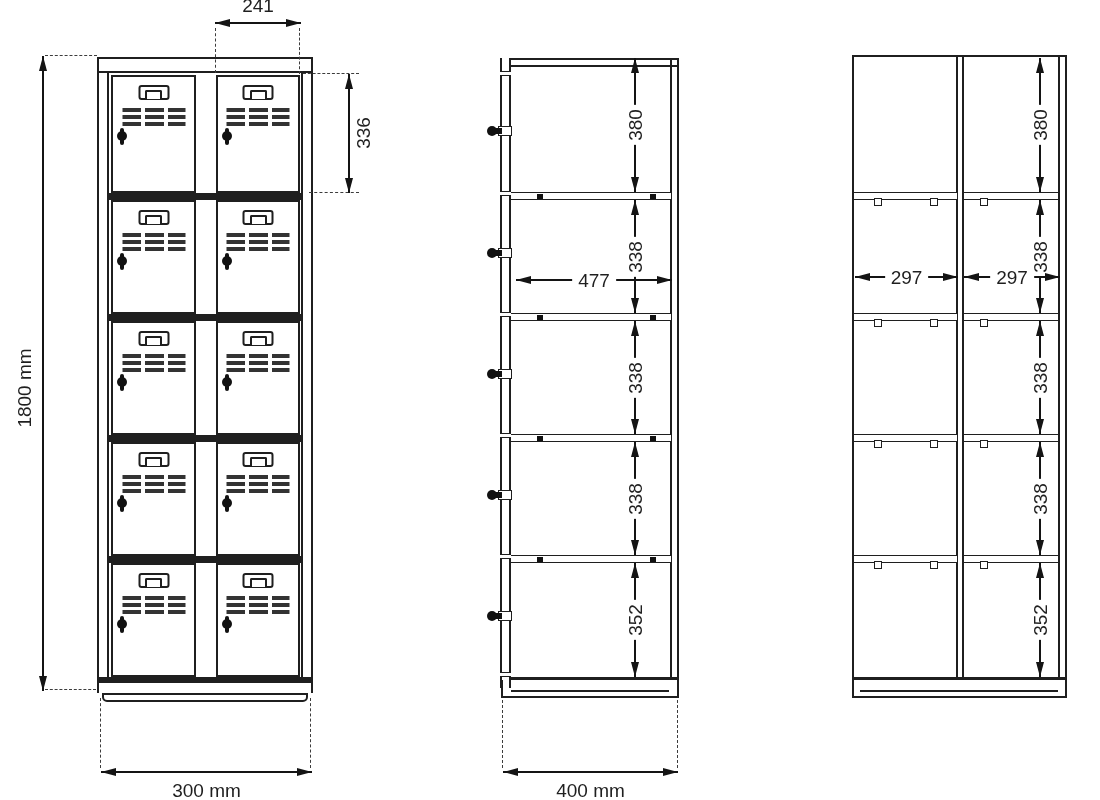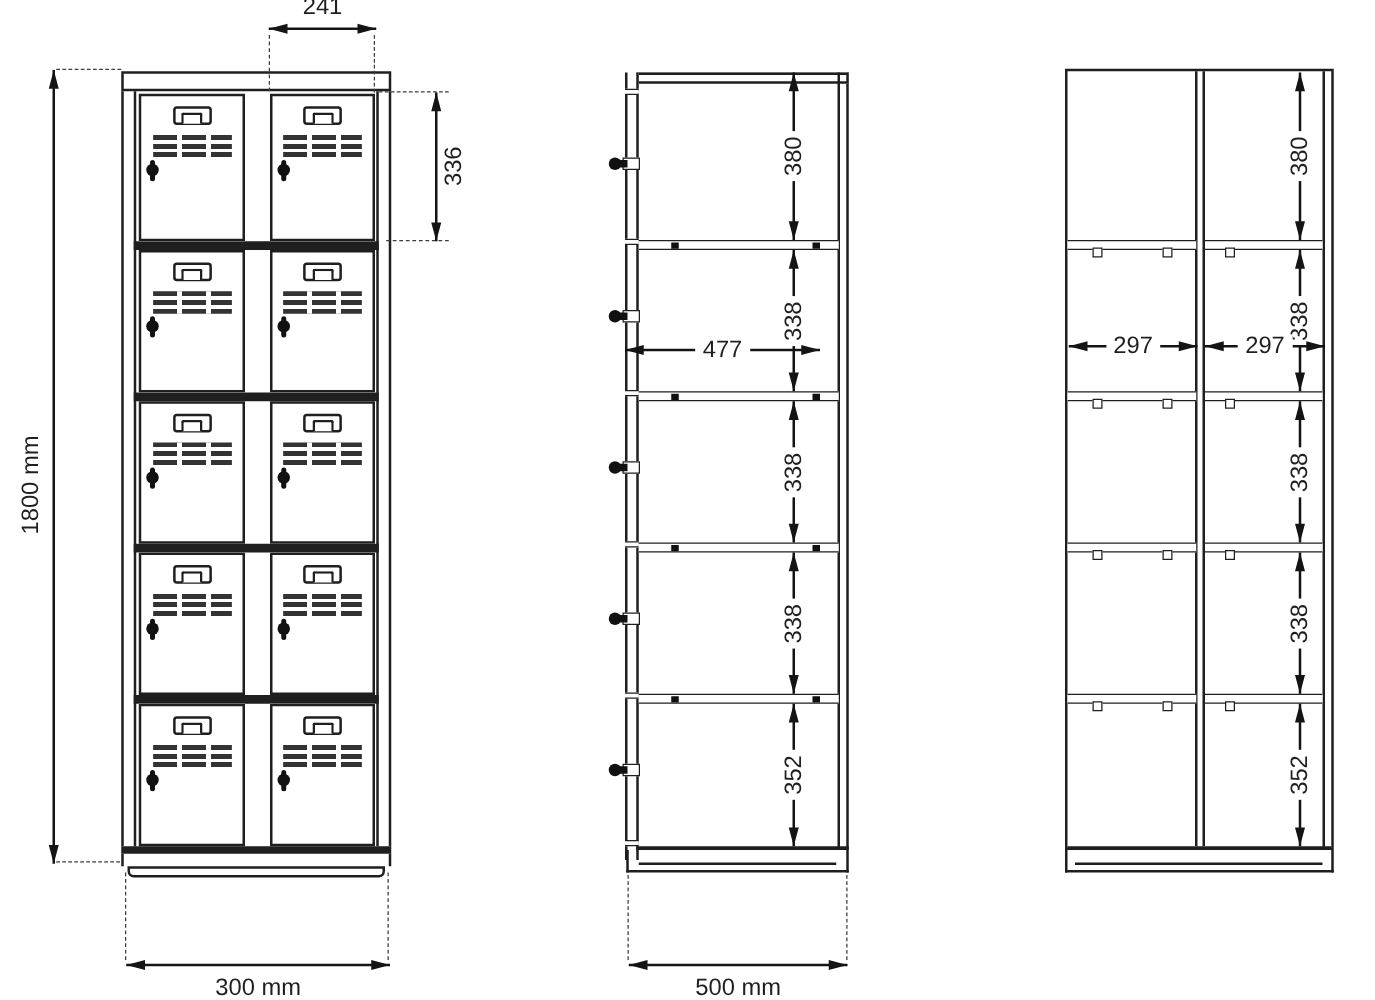--- a/index.html
+++ b/index.html
@@ -267,31 +267,31 @@
         <div class="arr down"></div>
       <span class="dim-lbl on-line-v">338</span>
     </div>
     <div class="dim-v" style="left:629px;top:563px;height:114px">
       <div class="line"></div>
         <div class="arr up"></div>
         <div class="arr down"></div>
       <span class="dim-lbl on-line-v">352</span>
     </div>
 
-    <div class="dim-h" style="left:500px;top:274px;width:156px">
+    <div class="dim-h" style="left:516px;top:274px;width:156px">
       <div class="line"></div>
         <div class="arr left"></div>
         <div class="arr right"></div>
       <span class="dim-lbl on-line-h">477</span>
     </div>
     <div class="dim-h" style="left:503px;top:766px;width:175px">
       <div class="line"></div>
         <div class="arr left"></div>
         <div class="arr right"></div>
-      <span class="dim-lbl label-below">500 mm</span>
+      <span class="dim-lbl label-below">400 mm</span>
     </div>
   </div>
 
   <div>
     <div class="abs o-outline"></div>
     <div class="vline-thin o-inner-r"></div>
     <div class="o-div-a"></div>
     <div class="o-div-b"></div>
 
     <div class="shelf o-shelf-l" style="top:192px"></div>

